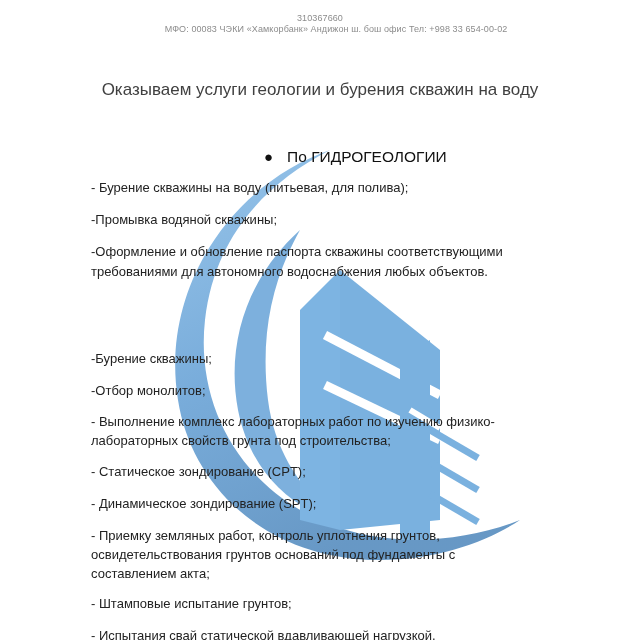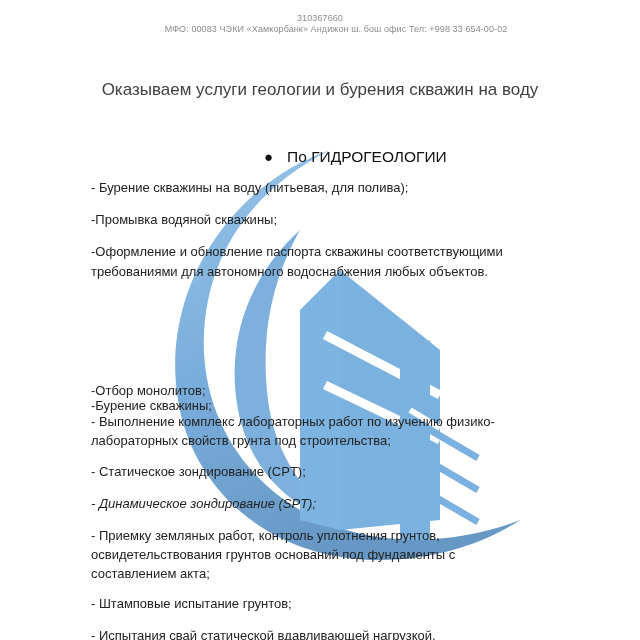--- a/index.html
+++ b/index.html
@@ -83,24 +83,24 @@
   <div class="title">Оказываем услуги геологии и бурения скважин на воду</div>
 
   <div class="section-head" style="left:264px; top:132px;">
     <span class="bullet">●</span><span>По ГИДРОГЕОЛОГИИ</span>
   </div>
   <div class="item" style="top:162px;">- Бурение скважины на воду (питьевая, для полива);</div>
   <div class="item" style="top:194px;">-Промывка водяной скважины;</div>
   <div class="item" style="top:226px;">-Оформление и обновление паспорта скважины соответствующими</div>
   <div class="item" style="top:246px;"> требованиями для автономного водоснабжения любых объектов.</div>
 
-  <div class="item" style="top:333px;margin-top:47px;">-Бурение скважины;</div>
+  <div class="item" style="top:333px;">-Бурение скважины;</div>
   <div class="item" style="top:365px;">-Отбор монолитов;</div>
   <div class="item" style="top:396px;">- Выполнение комплекс лабораторных работ по изучению физико-</div>
   <div class="item" style="top:415px;">  лабораторных свойств грунта под строительства;</div>
   <div class="item" style="top:446px;">- Статическое зондирование (CPT);</div>
-  <div class="item" style="top:478px;font-style:italic;">- Динамическое зондирование (SPT);</div>
+  <div class="item" style="top:478px;">- Динамическое зондирование (SPT);</div>
   <div class="item" style="top:510px;">- Приемку земляных работ, контроль уплотнения грунтов,</div>
   <div class="item" style="top:529px;">освидетельствования грунтов оснований под фундаменты с</div>
   <div class="item" style="top:548px;">составлением акта;</div>
   <div class="item" style="top:578px;">- Штамповые испытание грунтов;</div>
   <div class="item" style="top:610px;">- Испытания свай статической вдавливающей нагрузкой.</div>
 </div>
 
 </body></html>

